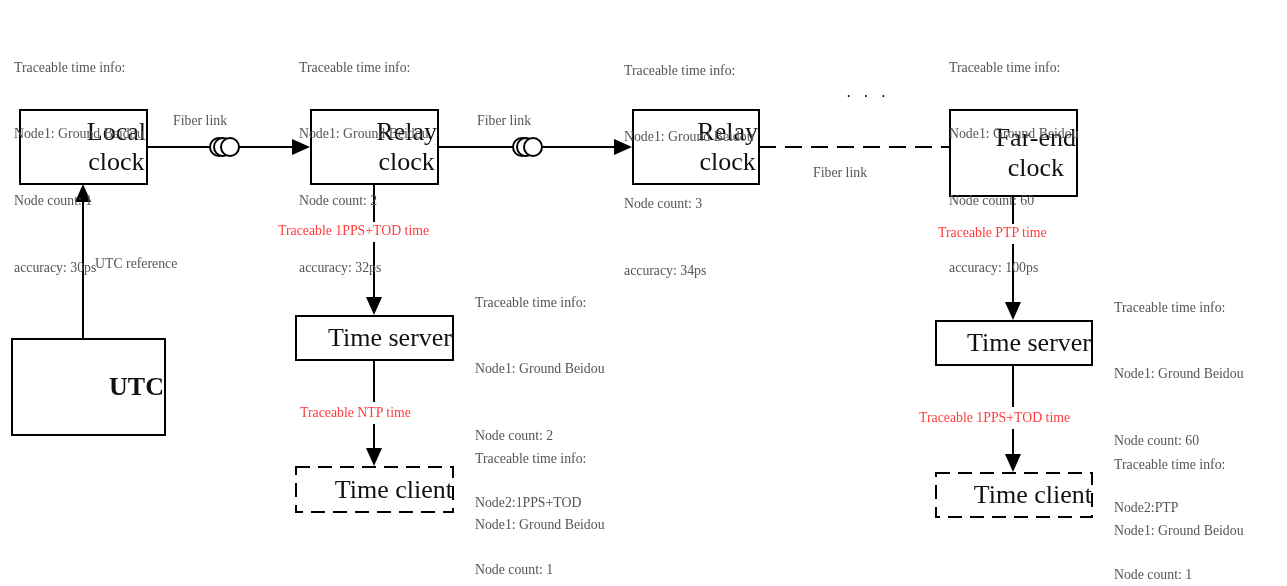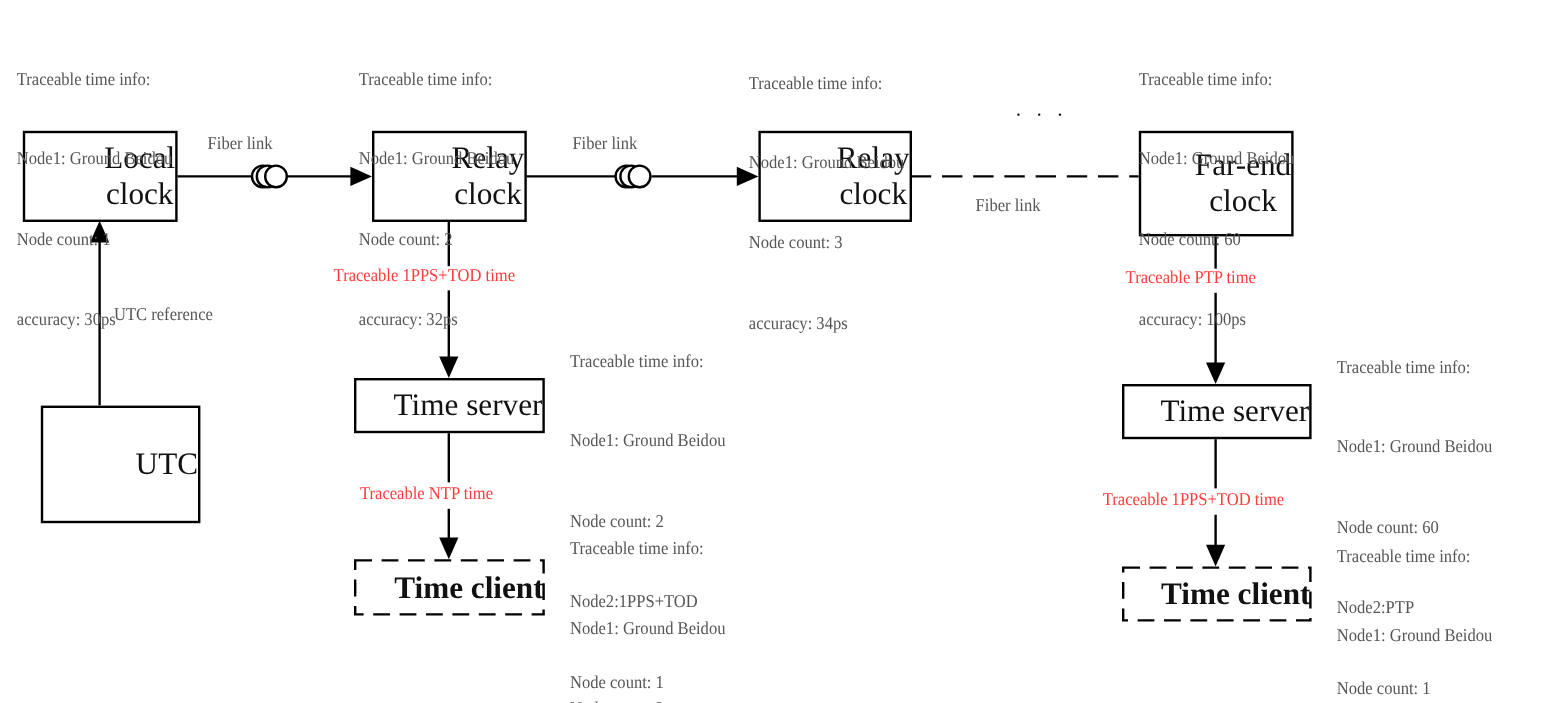--- a/index.html
+++ b/index.html
@@ -11,21 +11,21 @@
   .info div { height: 22.3px; }
   .label { position: absolute; font-size: 15px; white-space: nowrap; transform: scaleX(0.92); transform-origin: left top;
            font-family: "Liberation Serif", "DejaVu Serif", serif; }
   .gray { color: #555555; }
   .red { color: #ff3b3b; }
   .box { position: absolute; box-sizing: border-box; border: 2px solid #000; background: #fff;
          display: flex; align-items: center; justify-content: flex-end; text-align: center;
          color: #111; font-size: 26px; line-height: 30px;
          font-family: "Liberation Serif", "DejaVu Serif", serif; }
   .box span { display: block; }
-  .box.dashed { border: none; font-weight: bold; }
+  .box.dashed { border: none; }
   .dots { position: absolute; font-size: 16px; color: #000; letter-spacing: 4px; }
 </style>
 </head>
 <body>
 
 <svg id="diagram" width="1287" height="586">
   <defs>
     <marker id="arrow" markerWidth="10" markerHeight="10" refX="9" refY="5" orient="auto" markerUnits="userSpaceOnUse">
       <path d="M0,0 L10,5 L0,10 Z" fill="#000"></path>
     </marker>
@@ -91,21 +91,21 @@
       <span>Relay</span>
       <span>clock</span>
     </div>
 </div>
 <div class="box" style="left:949px;top:109px;width:129px;height:88px;">
   <div>
       <span>Far-end</span>
       <span>clock</span>
     </div>
 </div>
-<div class="box" style="left:34px;top:338px;width:133px;height:98px;">
+<div class="box" style="left:11px;top:338px;width:155px;height:98px;font-weight:bold;">
   <span>UTC</span>
 </div>
 <div class="box" style="left:295px;top:315px;width:159px;height:46px;">
   <span>Time server</span>
 </div>
 <div class="box dashed" style="left:296px;top:467px;width:157px;height:45px;background:transparent;">
   <span>Time client</span>
 </div>
 <div class="box" style="left:935px;top:320px;width:158px;height:46px;">
   <span>Time server</span>

